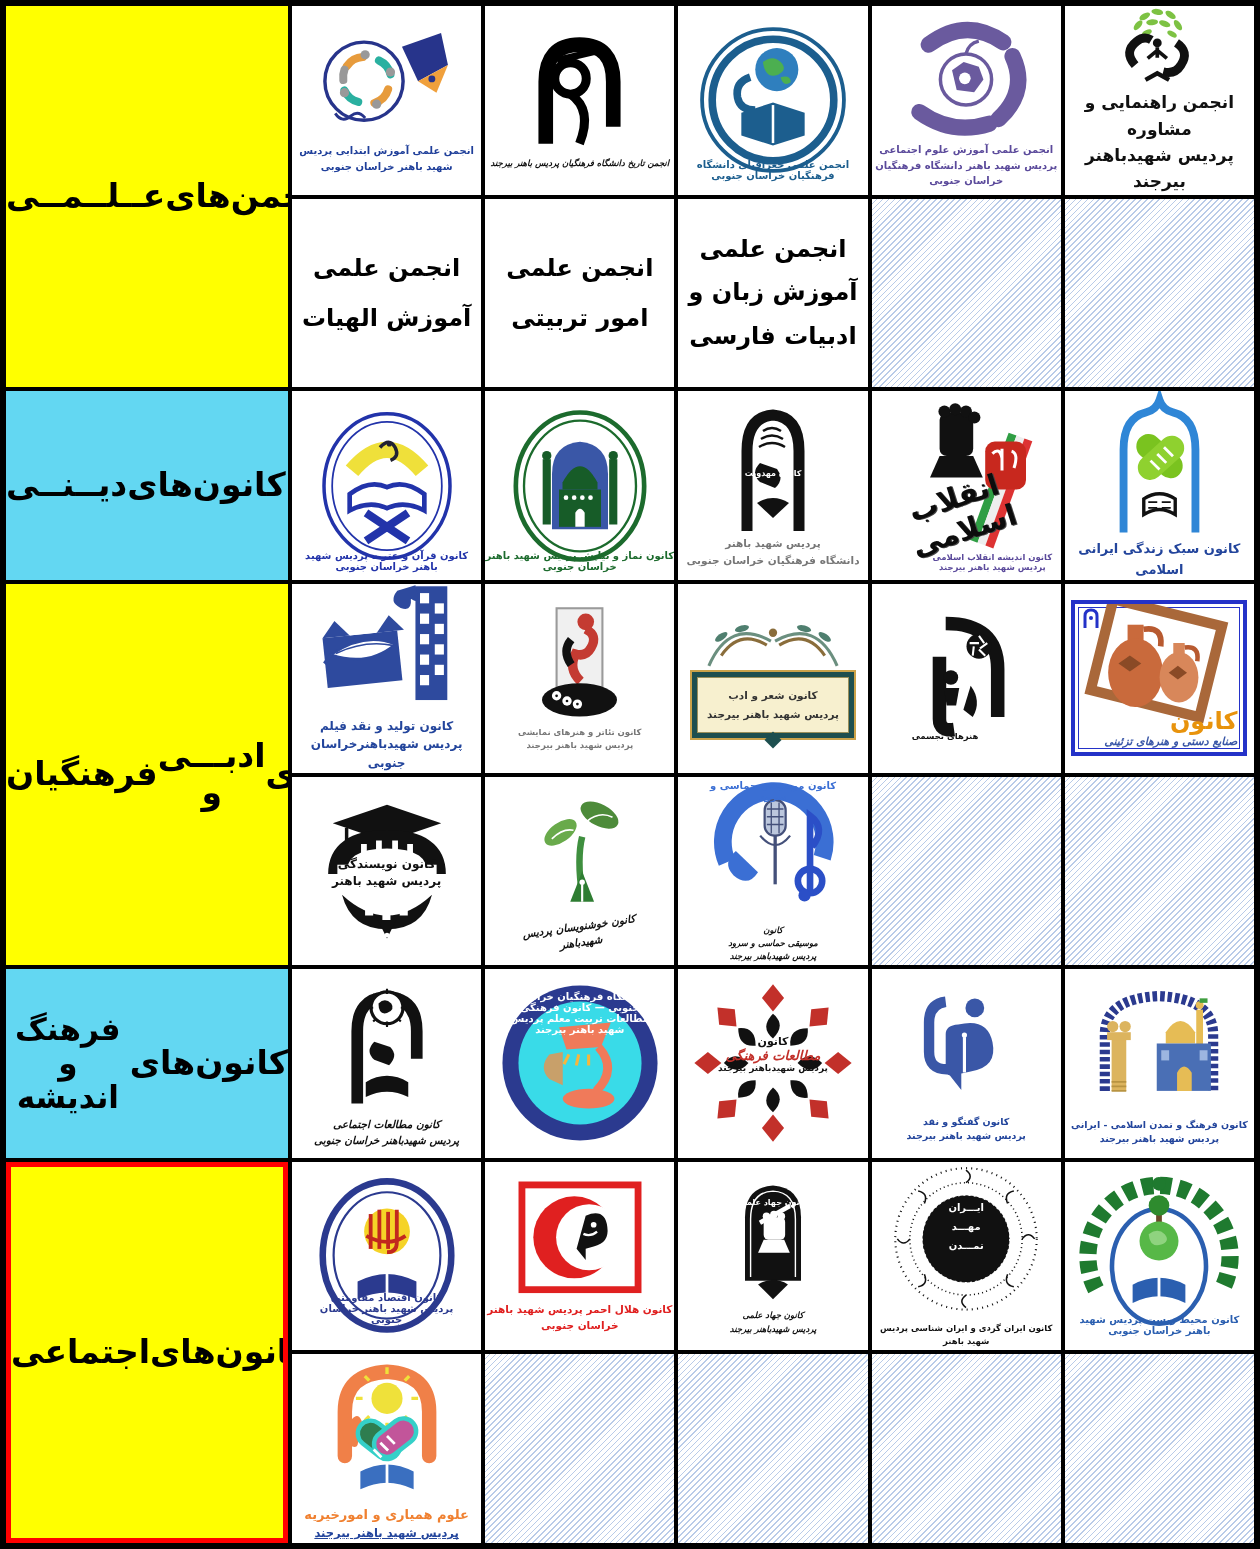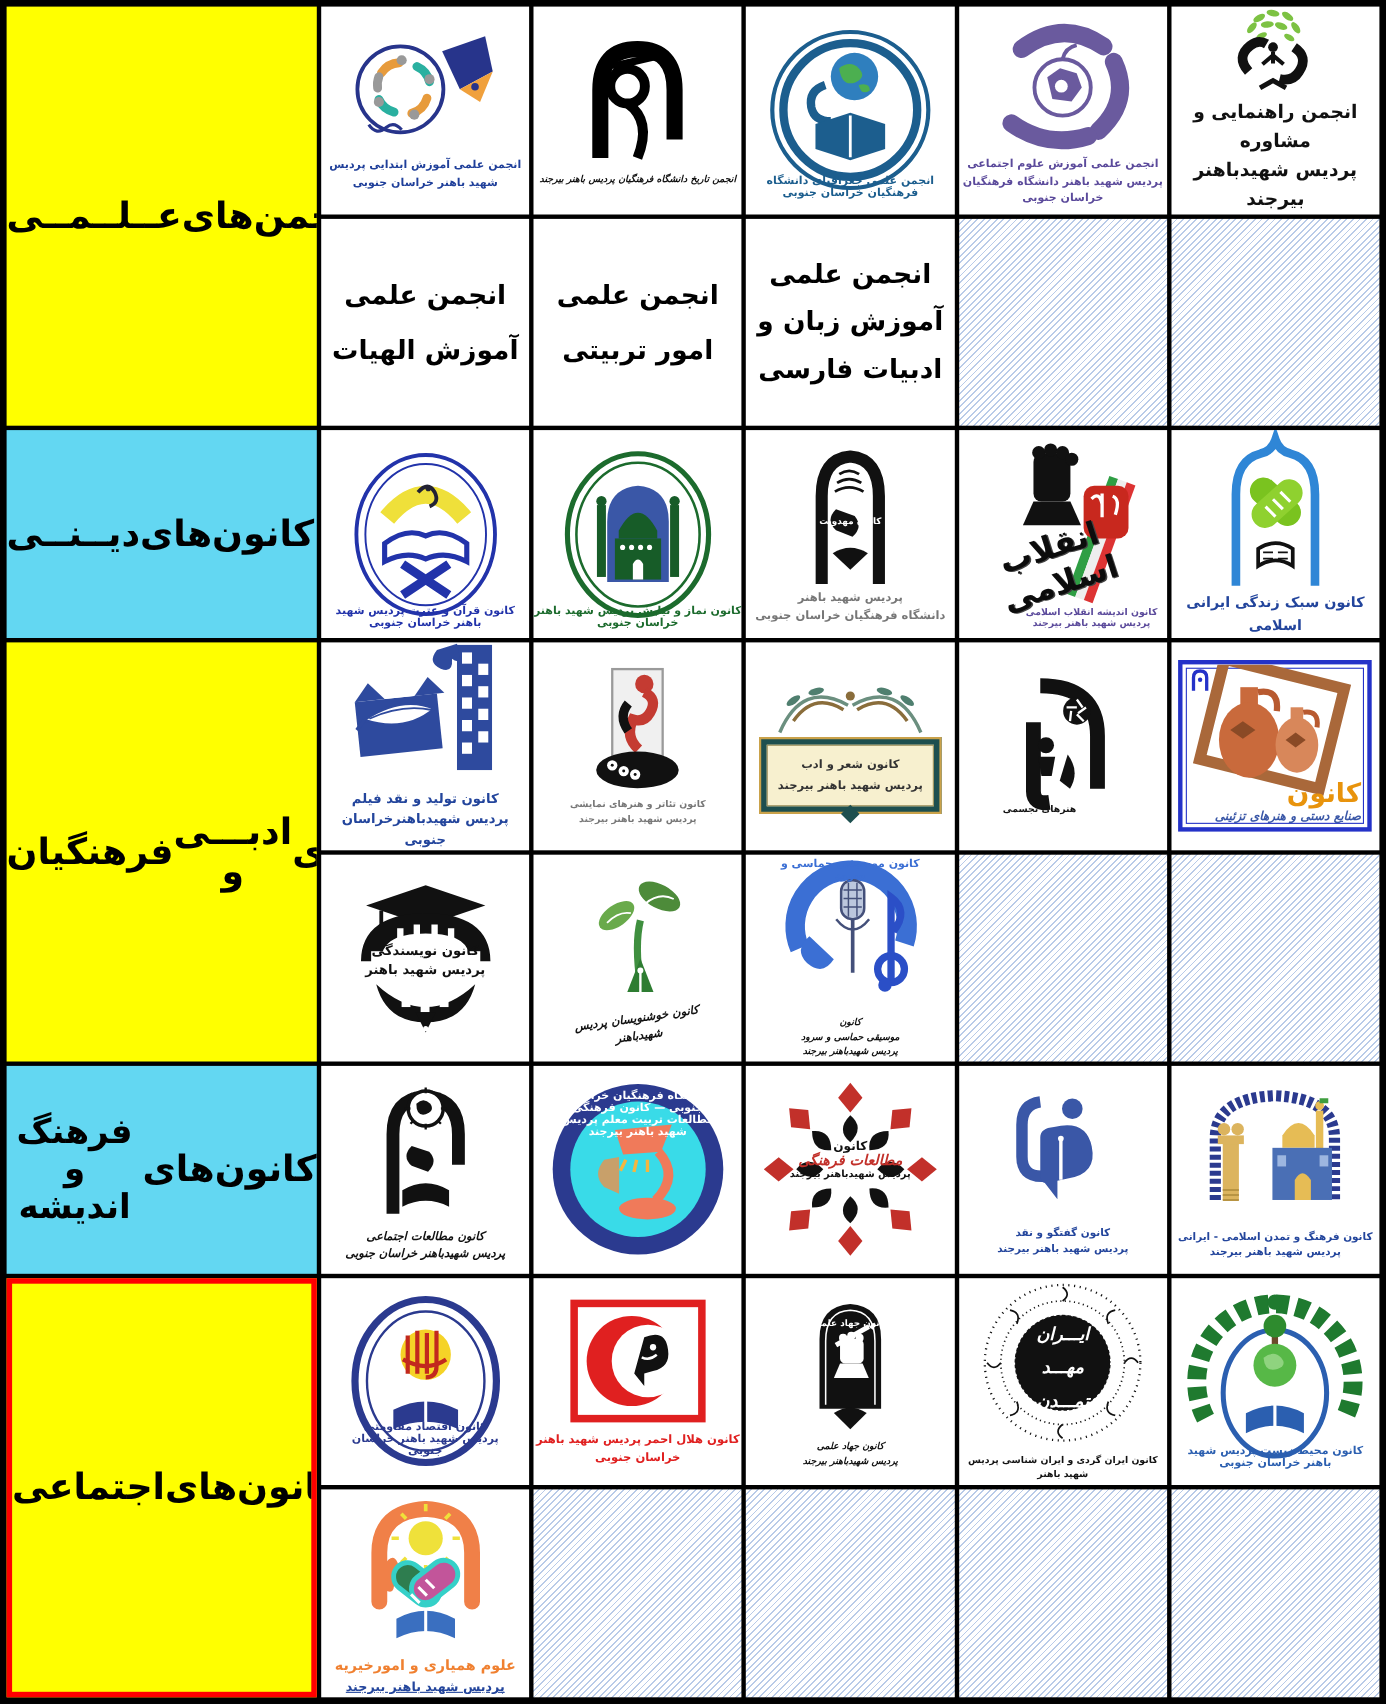--- a/index.html
+++ b/index.html
@@ -26,21 +26,21 @@
   .cap-orange{color:#f08030;font-size:13px;}
   .cap-tiny{font-size:8.5px;}
   .underline{text-decoration:underline;}
   .logo-wrap{position:relative;display:flex;flex-direction:column;align-items:center;justify-content:center;}
   .overlay{position:absolute;text-align:center;direction:rtl;}
   .rev-title{font-size:29px;font-weight:bold;color:#0c0c0c;transform:rotate(-18deg);letter-spacing:1px;text-shadow:1px 1px 0 #444;}
   .poetry-frame{width:152px;background:#1d4f4f;padding:7px;box-shadow:0 0 0 2px #caa24a inset;}
   .poetry-inner{background:#f7f0cf;border:1px solid #9a8f5a;padding:8px 4px;font-size:10.5px;font-weight:bold;color:#333;text-align:center;line-height:1.8;}
   .diamond{width:12px;height:12px;background:#1d4f4f;transform:rotate(45deg);margin-top:-6px;}
   .mandala-center{top:58px;left:0;right:0;}
-  .iran-center{color:#fff;font-weight:bold;font-size:16px;line-height:1.9;font-style:italic;}
+  .iran-center{color:#fff;font-weight:bold;font-size:10px;line-height:1.9;}
   .ring-cap{font-size:10px;font-weight:bold;}
   .handi-frame{width:168px;height:148px;border:4px solid #2432c8;outline:1px solid #2432c8;outline-offset:-8px;position:relative;background:#fff;overflow:hidden;}
 </style>
 </head>
 <body>
 
 <div class="page">
 <div class="tbl">
 
   <div class="cell label-cell bg-yellow g55" style="grid-column:1;grid-row:1/3">

